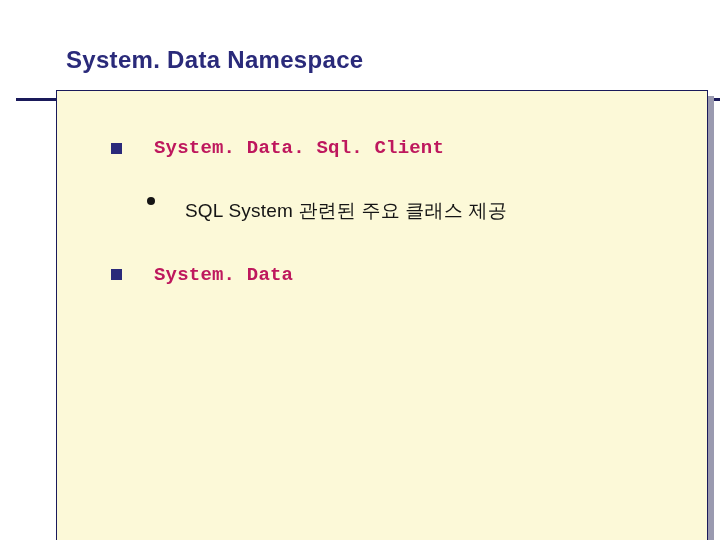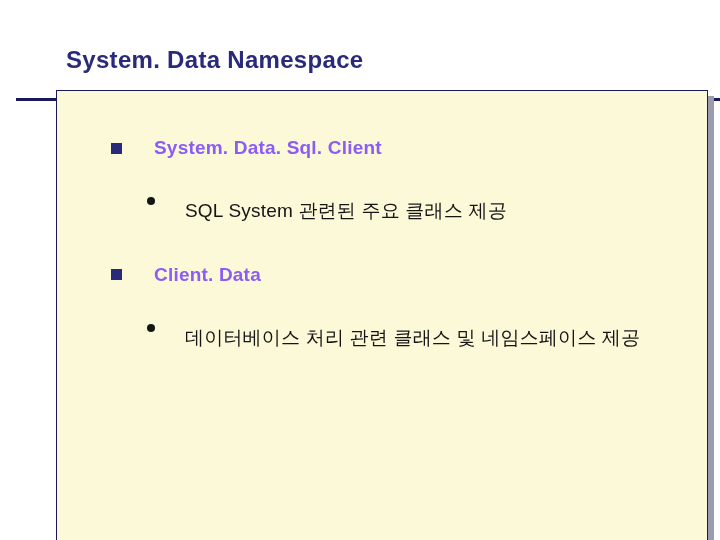--- a/index.html
+++ b/index.html
@@ -55,24 +55,25 @@
       align-items: center;
       gap: 16px;
     }
     .bullet-square {
       width: 11px;
       height: 11px;
       background: #2a2a7a;
       flex-shrink: 0;
     }
     .level1-text {
-      color: #8b5cf6;
+      color: #be185d;
       font-size: 19px;
       font-weight: bold;
       letter-spacing: 0.2px;
+      font-family: Liberation Mono, monospace;
     }
     .level2-item {
       margin-top: 22px;
       margin-left: 44px;
       display: flex;
       align-items: flex-start;
       gap: 14px;
       margin-bottom: 22px;
     }
     .bullet-disc {
@@ -109,21 +110,17 @@
     </div>
     <div class="level2-item">
       <div class="bullet-disc"></div>
       <div class="level2-text">SQL System 관련된 주요 클래스 제공</div>
     </div>
   </div>
 
   <div class="level1-item">
     <div class="level1-line">
       <div class="bullet-square"></div>
-      <div class="level1-text">Client. Data</div>
-    </div>
-    <div class="level2-item">
-      <div class="bullet-disc"></div>
-      <div class="level2-text">데이터베이스 처리 관련 클래스 및 네임스페이스 제공</div>
+      <div class="level1-text">System. Data</div>
     </div>
   </div>
 
 </div>
 
 </body></html>

